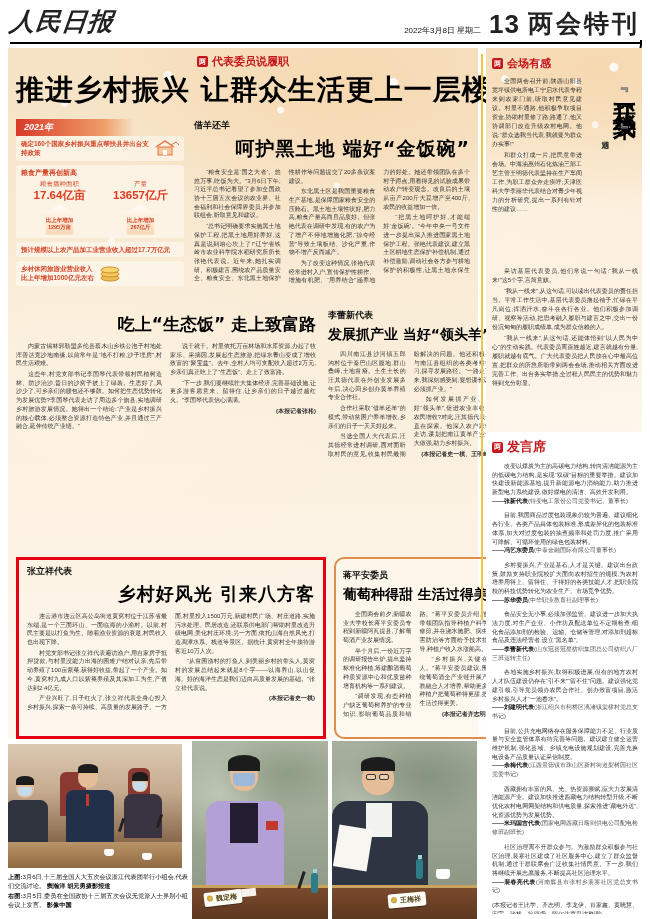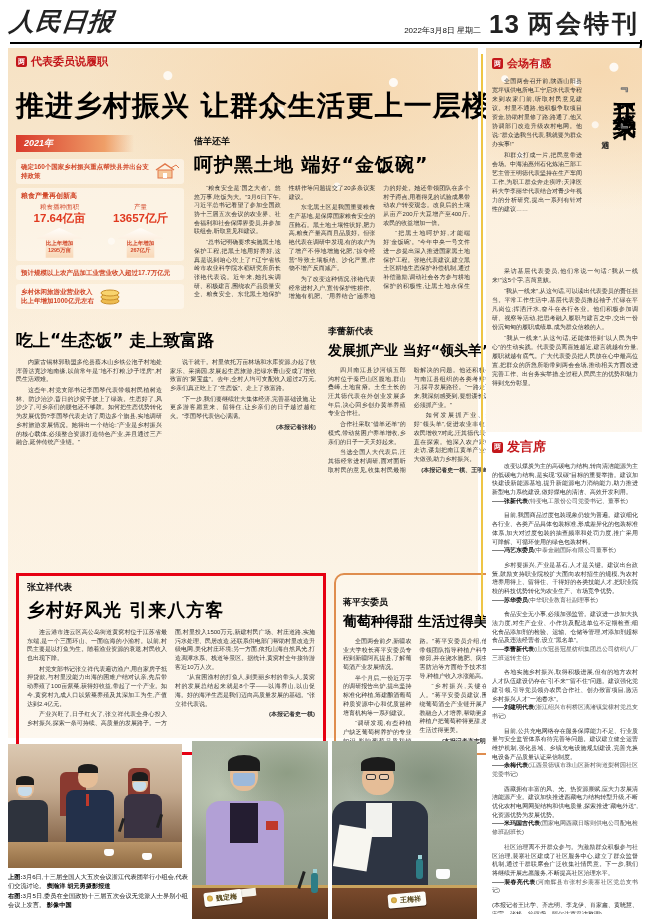--- a/index.html
+++ b/index.html
@@ -35,69 +35,69 @@
       radial-gradient(ellipse 300px 200px at 15% 55%, rgba(253,242,226,.95), rgba(253,242,226,0)),
       linear-gradient(180deg,#f6e2c4 0%, #faeeda 45%, #fdf7ee 100%);
   }
   .main-zone { position:absolute; left:8px; top:48px; width:470px; height:690px; padding:6px 8px; }
   .divider-v { position:absolute; left:481px; top:54px; width:2px; height:566px; background:#eec545; }
 
   .label-row { display:flex; align-items:center; gap:4px; color:#c3171b; font-weight:bold; }
   .badge { width:11px; height:11px; border-radius:2px; background:#c3171b; color:#fff;
     font-size:7px; display:flex; align-items:center; justify-content:center; flex:none; }
   .headline { font-family:"DejaVu Sans", sans-serif; font-size:28px; font-weight:900;
-    text-align:center; letter-spacing:1px; color:#000; margin:18px 0 10px; white-space:nowrap; }
+    text-align:center; letter-spacing:1px; color:#000; margin:2px 0 10px; white-space:nowrap; }
 
   
   .row1 { display:flex; gap:10px; height:182px; margin-bottom:8px; }
   .row2 { display:flex; gap:12px; height:242px; margin-bottom:6px; }
   .row3 { display:flex; gap:8px; height:182px; }
 
   
   .stats { width:168px; flex:none; font-size:6.5px; color:#d2482a; }
   .stats-year { width:70%; background:linear-gradient(90deg,#d93a2b,#ef9f68 75%, rgba(239,159,104,0));
-    color:#fff; font-weight:bold; font-style:italic; font-size:9px; padding:2px 8px; margin-bottom:7px; }
+    color:#fff; font-weight:bold; font-style:italic; font-size:9px; padding:2px 8px; margin-bottom:0; }
   .stat-card { background:rgba(255,252,246,.55); border-radius:3px; padding:3px 5px; margin-bottom:4px; }
   .stat-strong { font-weight:bold; line-height:1.45; }
   .stat-flex { display:flex; align-items:center; gap:4px; }
   .grain-title { font-weight:bold; font-size:7px; margin-bottom:2px; }
   .grain-cols { display:flex; gap:4px; }
   .grain-col { flex:1; text-align:center; }
   .stat-big { font-size:11.5px; font-weight:bold; color:#e0391f; line-height:1.2; }
   .arrow-wrap { position:relative; width:46px; height:30px; margin:2px auto 0; }
   .arrow { width:100%; height:100%;
     background:linear-gradient(180deg,#fffdf9,#f8d7b6);
     clip-path:polygon(50% 0,100% 36%,80% 36%,80% 100%,20% 100%,20% 36%,0 36%); }
   .delta { position:absolute; left:0; top:12px; width:100%; text-align:center;
     font-size:5.5px; font-weight:bold; color:#d2482a; line-height:1.35; }
   .house-icon, .coins-icon { flex:none; }
 
   
   .kicker { font-size:9px; font-weight:bold; color:#111; }
   .art-title { font-family:"DejaVu Sans", sans-serif; font-weight:900; color:#000;
-    text-align:left; margin:4px 0 6px; white-space:nowrap; }
+    text-align:right; margin:4px 0 6px; white-space:nowrap; }
   .t-a { font-size:19px; letter-spacing:1px; }
   .t-b { font-size:17px; }
   .t-c { font-size:14px; }
   .t-d { font-size:18px; letter-spacing:1px; }
   .t-e { font-size:14px; }
   .art-body { font-size:6px; line-height:1.45; text-align:justify; color:#333; overflow:hidden; }
   .art-body p { text-indent:2em; margin-bottom:2px; }
   .cols3 { column-count:3; column-gap:8px; }
   .cols2 { column-count:2; column-gap:8px; }
   .byline { text-align:right; font-weight:bold; text-indent:0 !important; }
   .art-a { flex:1; }
   .art-a .art-body { height:122px; }
   .art-b { width:300px; flex:none; }
   .art-b .art-body { height:188px; }
   .art-c { flex:1; }
   .art-c .art-body { height:188px; }
   .red-box { width:310px; flex:none; border:3px solid #e60012; padding:5px 8px; }
   .red-box .art-body { height:126px; }
-  .orange-box { flex:1; border:2px solid #df8d4e; border-radius:10px; padding:21px 7px; background:rgba(255,251,244,.35); }
+  .orange-box { flex:1; border:2px solid #df8d4e; border-radius:10px; padding:10px 7px; background:rgba(255,251,244,.35); }
   .orange-box .art-body { height:130px; }
 
   
   .sidebar { position:absolute; left:486px; top:48px; width:156px; height:866px; }
   .sb-top { height:384px; padding:8px 4px 4px 6px; overflow:hidden; }
   .sb-top .label-row { font-size:11px; margin-bottom:6px; }
   .essay-row { display:flex; margin-bottom:4px; }
   .essay-col { width:90px; flex:none; font-size:6px; line-height:1.5; text-align:justify; color:#333; height:186px; overflow:hidden; }
   .essay-col p, .essay-full p { text-indent:2em; margin-bottom:2px; }
   .vquote-wrap { flex:1; display:flex; justify-content:flex-end; gap:3px; padding-top:6px; }
@@ -161,21 +161,21 @@
     <div class="logo">人民日报</div>
     <div class="mast-right">
       <span class="dateline">2022年3月8日 星期二</span>
       <span class="pageno">13</span>
       <span class="edition">两会特刊</span>
       <span class="corner-bracket"></span>
     </div>
   </div>
 
   <div class="main-zone cream">
-    <div class="label-row" style="font-size:11px;">
+    <div class="label-row" style="font-size:11px;justify-content:center;">
       <span class="badge">两</span>
       <span>代表委员说履职</span>
     </div>
     <h1 class="headline">推进乡村振兴 让群众生活更上一层楼</h1>
 
     <div class="row1">
 
       <div class="stats">
         <div class="stats-year">2021年</div>
         <div class="stat-card stat-flex">

